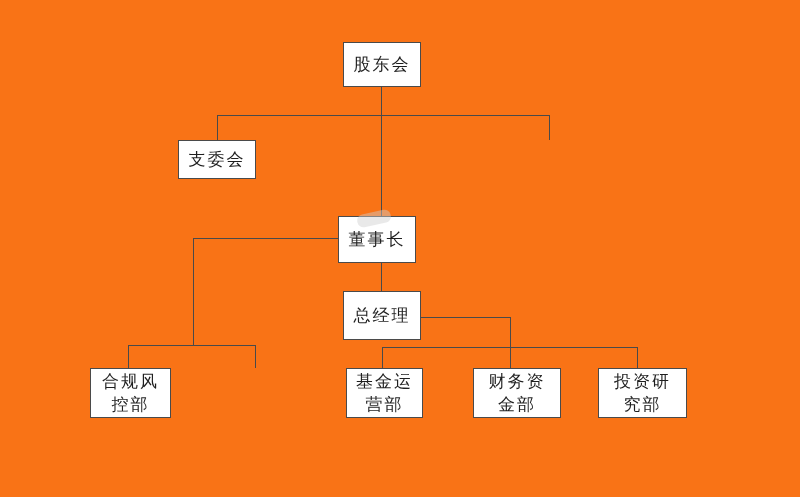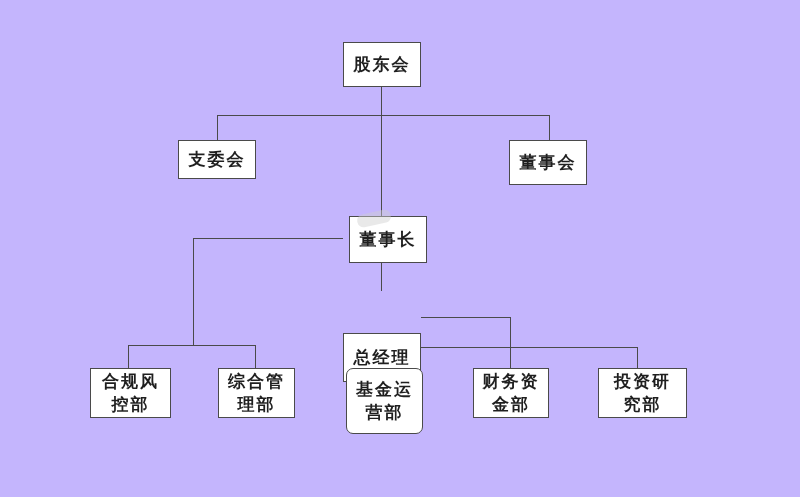--- a/index.html
+++ b/index.html
@@ -4,24 +4,23 @@
 <style>
   html, body {
     margin: 0;
     padding: 0;
     background: #ffffff;
   }
   #canvas {
     position: relative;
     width: 800px;
     height: 497px;
-    background: #c4b5fd;
+    background: #f97316;
     font-family: "Liberation Serif", "DejaVu Serif", serif;
     overflow: hidden;
-    font-weight: bold;
   }
   .node {
     position: absolute;
     box-sizing: border-box;
     border: 1px solid #4a4a4a;
     background: #ffffff;
     display: flex;
     align-items: center;
     justify-content: center;
     text-align: center;
@@ -37,26 +36,26 @@
     background: #4a4a4a;
     z-index: 1;
   }
   .h { height: 1px; }
   .v { width: 1px; }
 
   
   #n-shareholders { left: 343px; top: 42px;  width: 78px; height: 45px; }
   #n-branch       { left: 178px; top: 140px; width: 78px; height: 39px; }
   #n-board        { left: 509px; top: 140px; width: 78px; height: 45px; }
-  #n-chairman     { left: 349px; top: 216px; width: 78px; height: 47px; }
-  #n-gm           { left: 343px; top: 291px; width: 78px; height: 49px; margin-top: 42px; }
+  #n-chairman     { left: 338px; top: 216px; width: 78px; height: 47px; }
+  #n-gm           { left: 343px; top: 291px; width: 78px; height: 49px; }
   #n-compliance   { left: 90px;  top: 368px; width: 81px; height: 50px; }
   #n-admin        { left: 218px; top: 368px; width: 77px; height: 50px; }
-  #n-fundops      { left: 346px; top: 368px; width: 77px; height: 66px; border-radius: 7px; }
-  #n-finance      { left: 473px; top: 368px; width: 76px; height: 50px; }
+  #n-fundops      { left: 346px; top: 368px; width: 77px; height: 50px; }
+  #n-finance      { left: 473px; top: 368px; width: 88px; height: 50px; }
   #n-research     { left: 598px; top: 368px; width: 89px; height: 50px; }
 
   
   #l-top-stem      { left: 381px; top: 87px;  height: 129px; } 
   #l-tier2-bar     { left: 217px; top: 115px; width: 333px; }
   #l-branch-drop   { left: 217px; top: 115px; height: 25px; }
   #l-board-drop    { left: 549px; top: 115px; height: 25px; }
   #l-chair-gm      { left: 381px; top: 263px; height: 28px; }
   #l-chair-left    { left: 193px; top: 238px; width: 150px; }
   #l-left-stem     { left: 193px; top: 238px; height: 108px; }
@@ -101,31 +100,28 @@
   <div class="line h" id="l-right-bar"></div>
   <div class="line v" id="l-fundops-drop"></div>
   <div class="line v" id="l-research-drop"></div>
 
   <div id="watermark"></div>
 
   <div class="node" id="n-shareholders">股东会</div>
 
   <div class="node" id="n-branch">支委会</div>
 
-  <div class="node" id="n-board">董事会</div>
 
   <div class="node" id="n-chairman">董事长</div>
 
   <div class="node" id="n-gm">总经理</div>
 
   <div class="node" id="n-compliance">合规风
 控部</div>
 
-  <div class="node" id="n-admin">综合管
-理部</div>
 
   <div class="node" id="n-fundops">基金运
 营部</div>
 
   <div class="node" id="n-finance">财务资
 金部</div>
 
   <div class="node" id="n-research">投资研
 究部</div>
 

